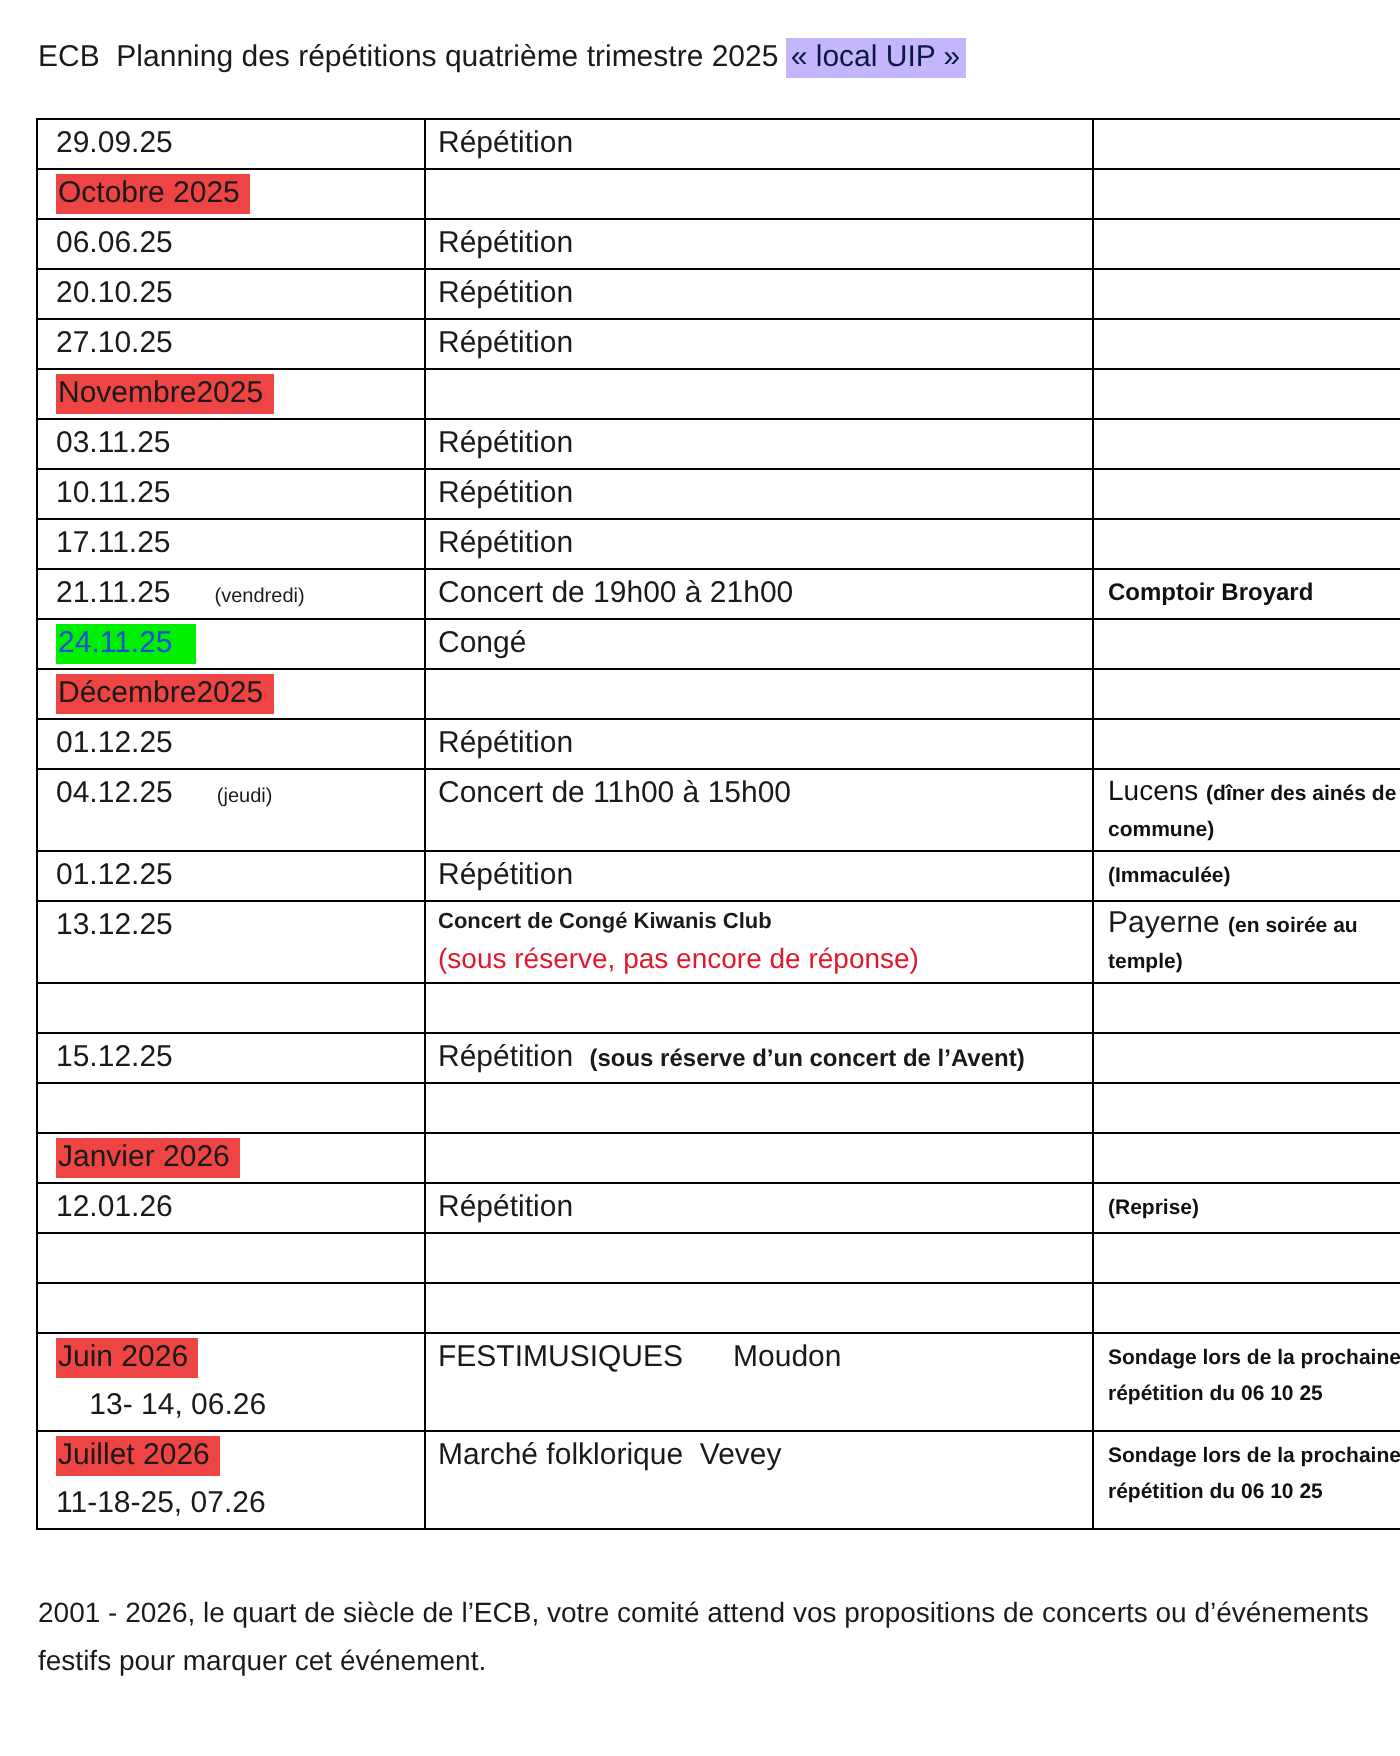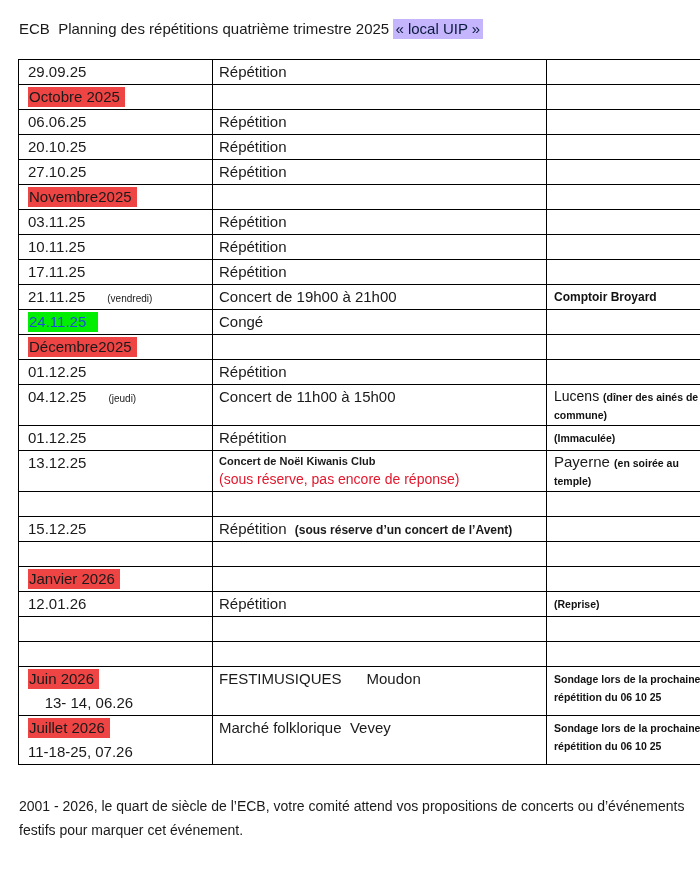--- a/index.html
+++ b/index.html
@@ -144,21 +144,21 @@
           <td class="c1"><span class="main">Concert de 11h00 à 15h00</span></td>
           <td class="c2"><span class="nt-lgb">Lucens </span><span class="nt-sm">(dîner des ainés de la commune)</span></td>
         </tr>
         <tr class="row">
           <td class="c0"><span class="main">01.12.25</span></td>
           <td class="c1"><span class="main">Répétition</span></td>
           <td class="c2"><span class="nt-sm">(Immaculée)</span></td>
         </tr>
         <tr class="row">
           <td class="c0"><span class="main">13.12.25</span></td>
-          <td class="c1"><span class="ev-sm">Concert de Noël Kiwanis Club</span><span class="red">(sous réserve, pas encore de réponse)</span></td>
+          <td class="c1"><span class="ev-sm">Concert de Congé Kiwanis Club</span><span class="red">(sous réserve, pas encore de réponse)</span></td>
           <td class="c2"><span class="nt-lg">Payerne </span><span class="nt-sm">(en soirée au temple)</span></td>
         </tr>
         <tr class="row">
           <td class="c0"></td>
           <td class="c1"></td>
           <td class="c2"></td>
         </tr>
         <tr class="row">
           <td class="c0"><span class="main">15.12.25</span></td>
           <td class="c1"><span class="main">Répétition </span><span class="ev-note">(sous réserve d’un concert de l’Avent)</span></td>

